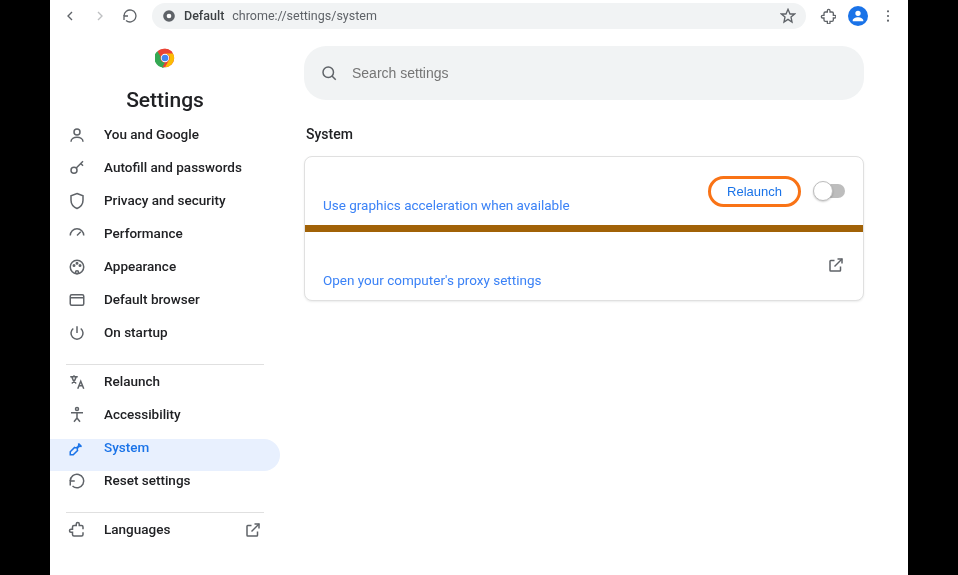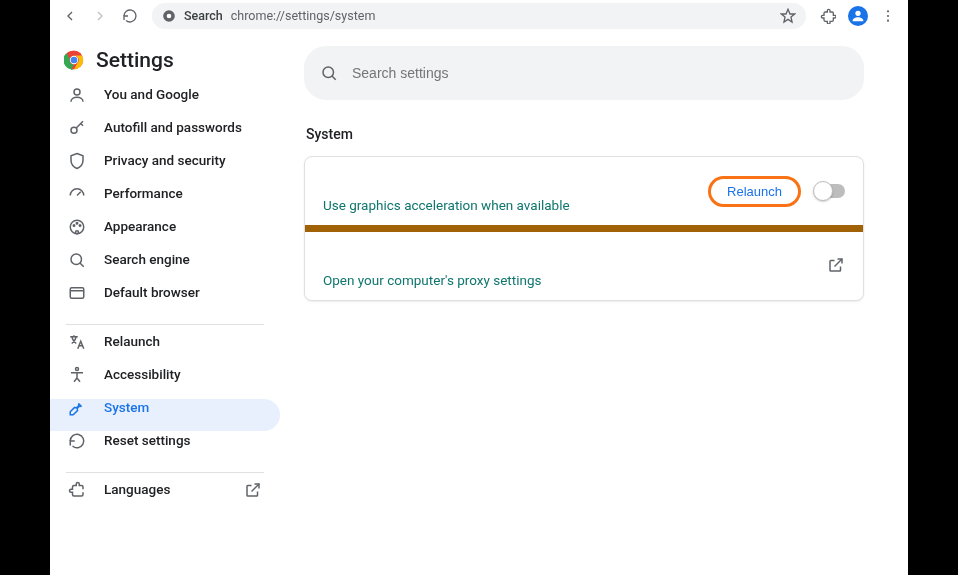--- a/index.html
+++ b/index.html
@@ -74,22 +74,23 @@
     overflow: hidden;
   }
   .sidebar {
     width: 230px;
     padding-top: 10px;
     overflow-y: auto;
   }
   .sidebar-header {
     display: flex;
     align-items: center;
-    gap: 12px;
+    gap: 20px;
     padding: 6px 14px 14px 14px;
+    flex-direction: column;
   }
   .sidebar-header .chrome-logo-big { width: 20px; height: 20px; }
   .sidebar-header h1 {
     font-size: 21px;
     font-weight: 500;
     color: #202124;
   }
   .nav-item {
     display: flex;
     gap: 18px;
@@ -161,21 +162,21 @@
     max-width: 560px;
   }
   .row {
     display: flex;
     align-items: center;
     padding: 12px 18px;
     gap: 14px;
     font-size: 13.5px;
   }
   .row + .row { border-top: 7px solid #a16207; }
-  .row-label { flex: 1; color: #0f766e; margin-top: 28px; }
+  .row-label { flex: 1; color: #3b82f6; margin-top: 28px; }
   .relaunch-btn {
     border: 3px solid #f97316;
     border-radius: 16px;
     padding: 5px 16px;
     color: #1a73e8;
     font-size: 13px;
     font-weight: 500;
     background: #fff;
     cursor: pointer;
   }
@@ -222,21 +223,21 @@
       <svg viewBox="0 0 24 24" fill="none" stroke="currentColor" stroke-width="2">
           <path d="M3 12a9 9 0 1 1 3 6.7"></path>
           <path d="M3 18v-6h6"></path>
         </svg>
     </div>
     <div class="omnibox">
       <svg class="chrome-logo" viewBox="0 0 24 24">
           <circle cx="12" cy="12" r="10" fill="#5f6368"></circle>
           <circle cx="12" cy="12" r="4" fill="#fff"></circle>
         </svg>
-      <span style="font-weight:500;color:#3c4043">Search</span>
+      <span style="font-weight:500;color:#3c4043">Default</span>
       <span>chrome://settings/system</span>
       <svg class="star" width="16" height="16" viewBox="0 0 24 24" fill="none" stroke="#5f6368" stroke-width="2">
           <path d="M12 2l3 7h7l-5.5 4.5L18 21l-6-4-6 4 1.5-7.5L2 9h7z"></path>
         </svg>
     </div>
     <div class="icon-btn">
       <svg viewBox="0 0 24 24" fill="none" stroke="currentColor" stroke-width="2">
           <path d="M20 11V8a2 2 0 0 0-2-2h-3V4a2 2 0 0 0-4 0v2H8a2 2 0 0 0-2 2v3H4a2 2 0 0 0 0 4h2v3a2 2 0 0 0 2 2h3v2a2 2 0 0 0 4 0v-2h3a2 2 0 0 0 2-2v-3h2a2 2 0 0 0 0-4h-2z"></path>
         </svg>
     </div>
@@ -315,34 +316,34 @@
                 <circle cx="12" cy="7" r="1" fill="currentColor"></circle>
                 <circle cx="16" cy="10" r="1" fill="currentColor"></circle>
                 <path d="M12 21c-1.5 0-2-1-2-2s1-2 2-2 2 .5 2 2c0 1-.5 2-2 2z"></path>
               </svg>
             </span>
             <span>Appearance</span>
           </div>
           <div class="nav-item">
             <span class="nav-icon">
               <svg viewBox="0 0 24 24" fill="none" stroke="currentColor" stroke-width="2">
-                <circle cx="11" cy="11" r="7"></circle>
-                <path d="M21 21l-5-5"></path>
-              </svg>
-            </span>
-            <span>Search engine</span>
-          </div>
-          <div class="nav-item">
-            <span class="nav-icon">
-              <svg viewBox="0 0 24 24" fill="none" stroke="currentColor" stroke-width="2">
                 <rect x="3" y="5" width="18" height="14" rx="2"></rect>
                 <path d="M3 9h18"></path>
               </svg>
             </span>
             <span>Default browser</span>
+          </div>
+          <div class="nav-item">
+            <span class="nav-icon">
+              <svg viewBox="0 0 24 24" fill="none" stroke="currentColor" stroke-width="2">
+                <path d="M12 3v9"></path>
+                <path d="M7 6a8 8 0 1 0 10 0"></path>
+              </svg>
+            </span>
+            <span>On startup</span>
           </div>
         </div>
       <div class="nav-divider"></div>
       <div id="nav2">
           <div class="nav-item">
             <span class="nav-icon">
               <svg viewBox="0 0 24 24" fill="none" stroke="currentColor" stroke-width="2">
                 <path d="M3 5h10M8 3v2M5 5c1 4 3 7 6 9M11 5c-1 4-3 7-6 9"></path>
                 <path d="M13 21l4-10 4 10M14.5 17h5"></path>
               </svg>

